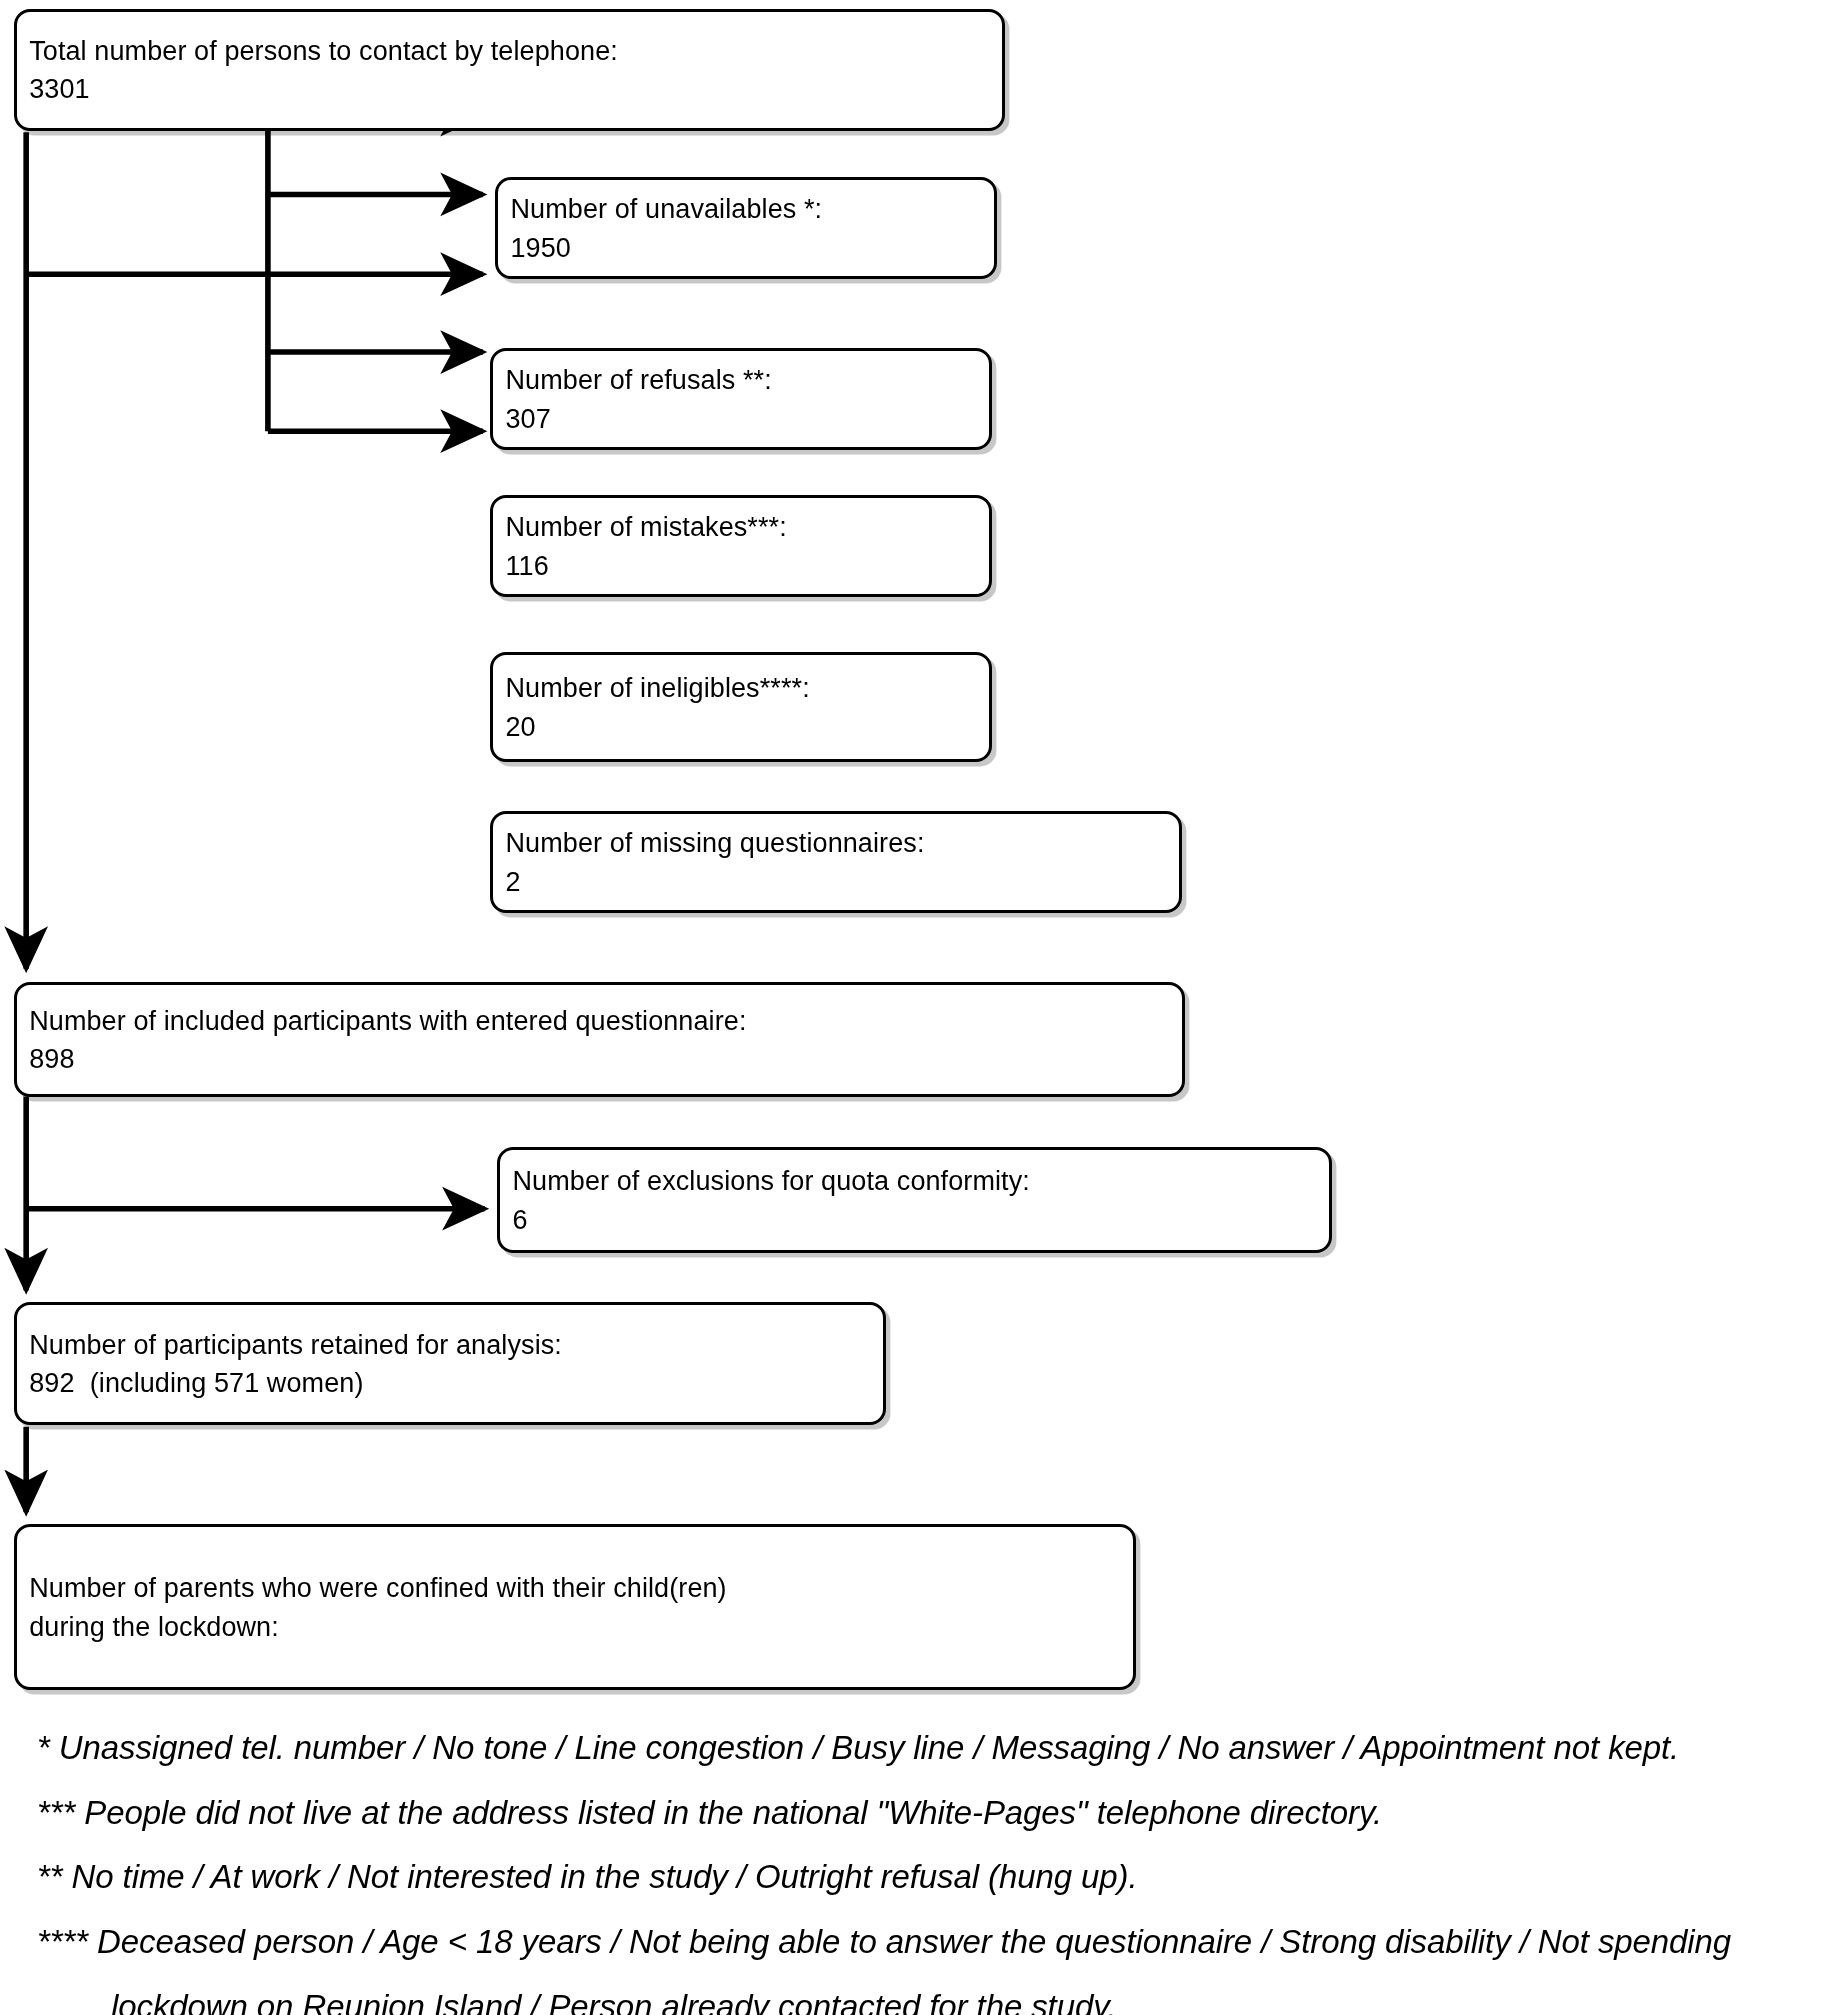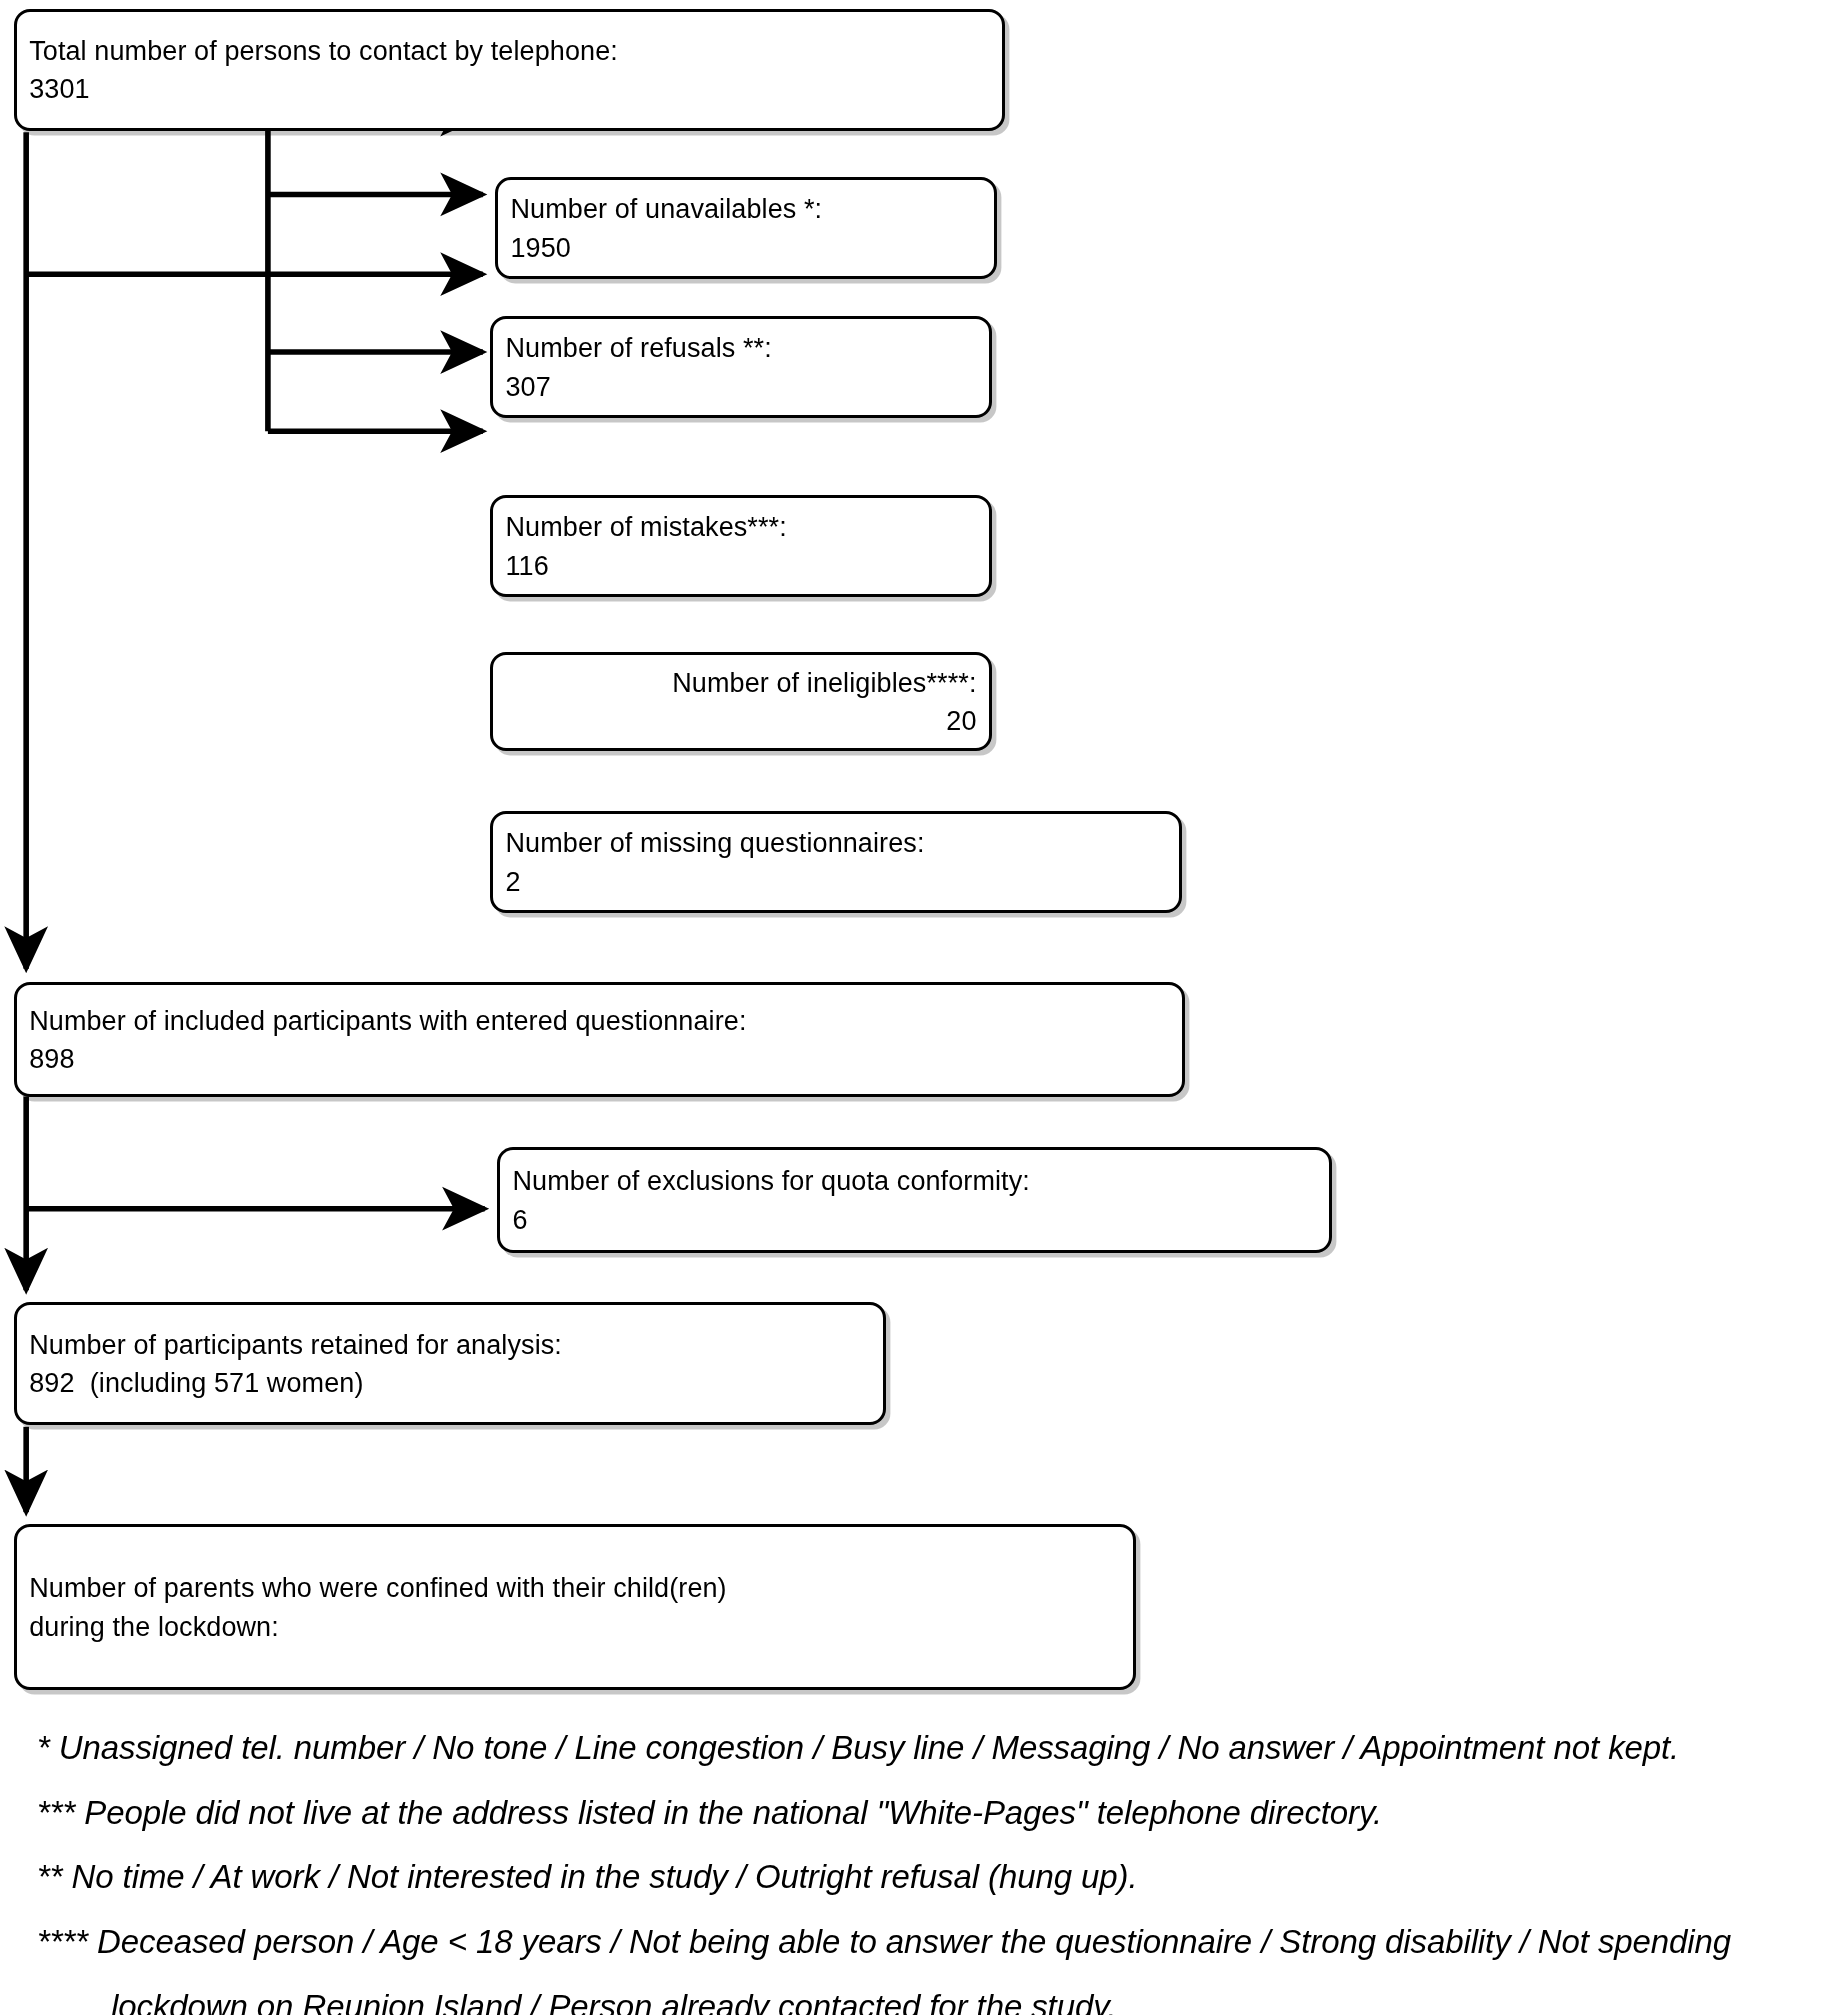--- a/index.html
+++ b/index.html
@@ -110,31 +110,31 @@
   <div class="node" style="left:13.7px; top:8.7px; width:991px; height:122px;">
     <div class="ln">Total number of persons to contact by telephone:</div>
     <div class="ln">3301</div>
   </div>
 
   <div class="node" style="left:495px; top:177px; width:502px; height:102px;">
     <div class="ln">Number of unavailables *:</div>
     <div class="ln">1950</div>
   </div>
 
-  <div class="node" style="left:490px; top:316px; width:502px; height:102px;">
+  <div class="node" style="left:490px; top:348px; width:502px; height:102px;">
     <div class="ln">Number of refusals **:</div>
     <div class="ln">307</div>
   </div>
 
   <div class="node" style="left:490px; top:495px; width:502px; height:102px;">
     <div class="ln">Number of mistakes***:</div>
     <div class="ln">116</div>
   </div>
 
-  <div class="node" style="left:490px; top:652px; width:502px; height:99px;align-items:flex-end;">
+  <div class="node" style="left:490px; top:652px; width:502px; height:110px;">
     <div class="ln">Number of ineligibles****:</div>
     <div class="ln">20</div>
   </div>
 
   <div class="node" style="left:490px; top:811px; width:692px; height:102px;">
     <div class="ln">Number of missing questionnaires:</div>
     <div class="ln">2</div>
   </div>
 
   <div class="node" style="left:13.7px; top:982px; width:1171px; height:115px;">

